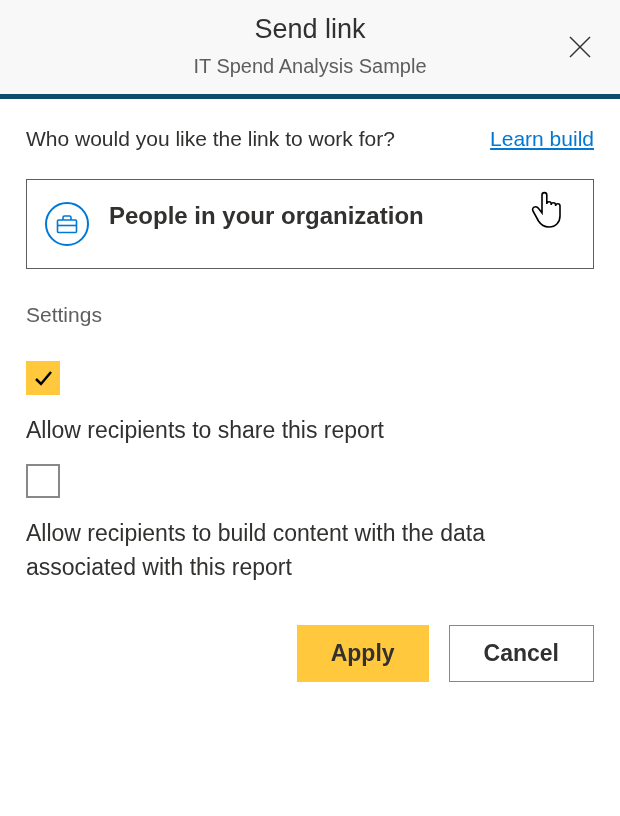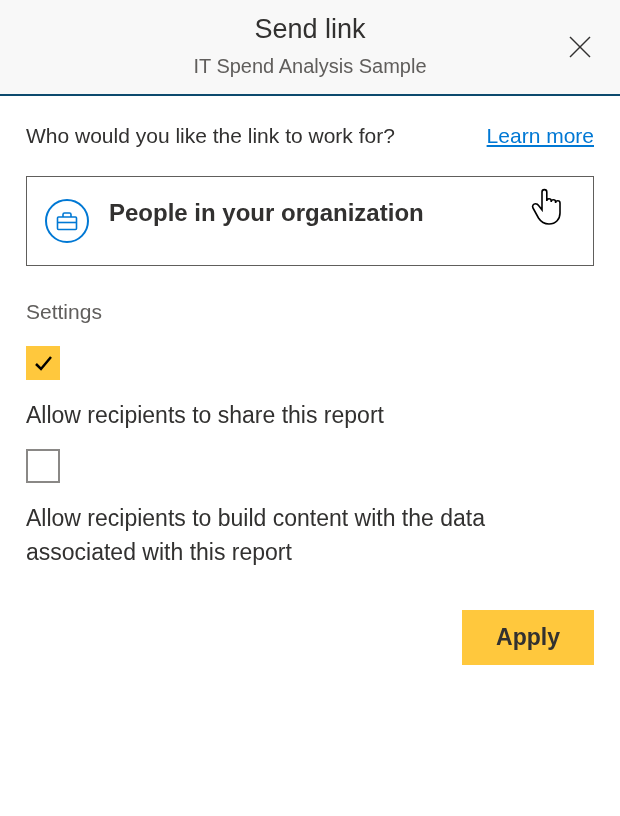--- a/index.html
+++ b/index.html
@@ -5,21 +5,21 @@
     * { box-sizing: border-box; margin: 0; padding: 0; }
     body {
       font-family: "Segoe UI", -apple-system, sans-serif;
       width: 620px;
       height: 816px;
       background: #fff;
       color: #323130;
     }
     .header {
       background: #f8f8f8;
-      border-bottom: 2px solid #0c4a6e;
+      border-bottom: 5px solid #0c4a6e;
       padding: 14px 20px 16px 20px;
       position: relative;
       text-align: center;
     }
     .title { font-size: 27px; font-weight: 400; color: #323130; }
     .subtitle { font-size: 20px; color: #605e5c; margin-top: 10px; }
     .close-btn {
       position: absolute;
       right: 20px;
       top: 50%;
@@ -52,21 +52,21 @@
       display: flex; align-items: center; justify-content: center;
       flex-shrink: 0;
     }
     .ic-org { border: 2px solid #0078d4; background: #fff; }
     .ic-existing { border: 2px solid #d87a5f; background: #f9e8e2; }
     .ic-specific { border: 2px solid #8a8886; background: #f3f2f1; }
     .cursor-hand {
       position: absolute;
       right: 24px; top: 8px;
     }
-    .settings-heading { font-size: 21px; color: #605e5c; margin-top: 34px; margin-bottom: 20px; }
+    .settings-heading { font-size: 21px; color: #605e5c; margin-top: 34px; margin-bottom: 32px; }
     .checkbox-row {
       display: flex;
       align-items: flex-start;
       gap: 18px;
       margin-bottom: 14px;
       flex-direction: column;
     }
     .checkbox {
       width: 34px; height: 34px;
       border: 2px solid #8a8886;
@@ -106,21 +106,21 @@
       <line x1="3" y1="3" x2="23" y2="23"></line>
         <line x1="23" y1="3" x2="3" y2="23"></line>
     </svg>
   </button>
 </div>
 
 <div class="body">
 
   <div class="prompt-row">
     <span class="prompt">Who would you like the link to work for?</span>
-    <a class="learn-link">Learn more</a>
+    <a class="learn-link">Learn build</a>
   </div>
 
   <div class="option selected">
     <span class="icon-circle ic-org">
       <svg width="22" height="20" viewBox="0 0 22 20" fill="none" stroke="#0078d4" stroke-width="1.6">
         <rect x="1.5" y="6" width="19" height="12.5" rx="1"></rect>
         <path d="M7 6 V3.5 a1.5 1.5 0 0 1 1.5-1.5 h5 a1.5 1.5 0 0 1 1.5 1.5 V6"></path>
         <line x1="1.5" y1="11.5" x2="20.5" y2="11.5"></line>
       </svg>
     </span>
@@ -145,15 +145,16 @@
     <span class="checkbox-label">Allow recipients to share this report</span>
   </div>
 
   <div class="checkbox-row">
     <span class="checkbox"></span>
     <span class="checkbox-label">Allow recipients to build content with the data associated with this report</span>
   </div>
 
   <div class="button-row">
     <button class="btn btn-primary">Apply</button>
+    <button class="btn btn-secondary">Cancel</button>
   </div>
 
 </div>
 
 </body></html>

